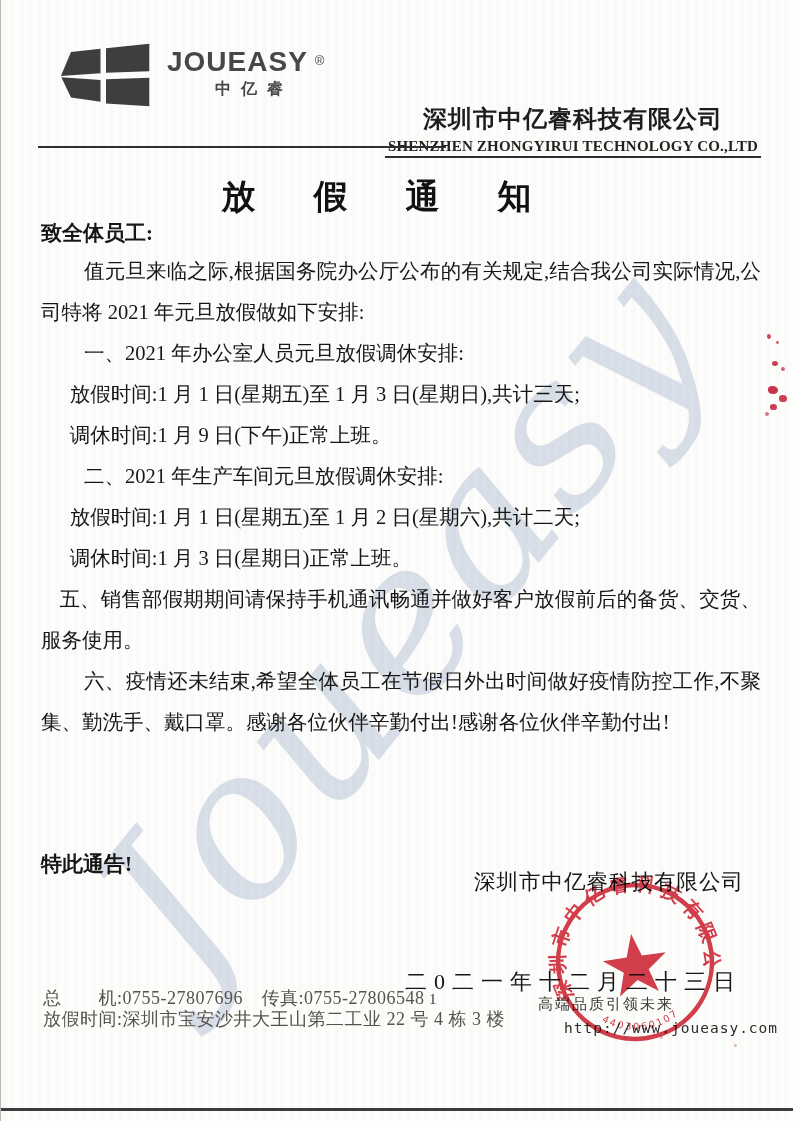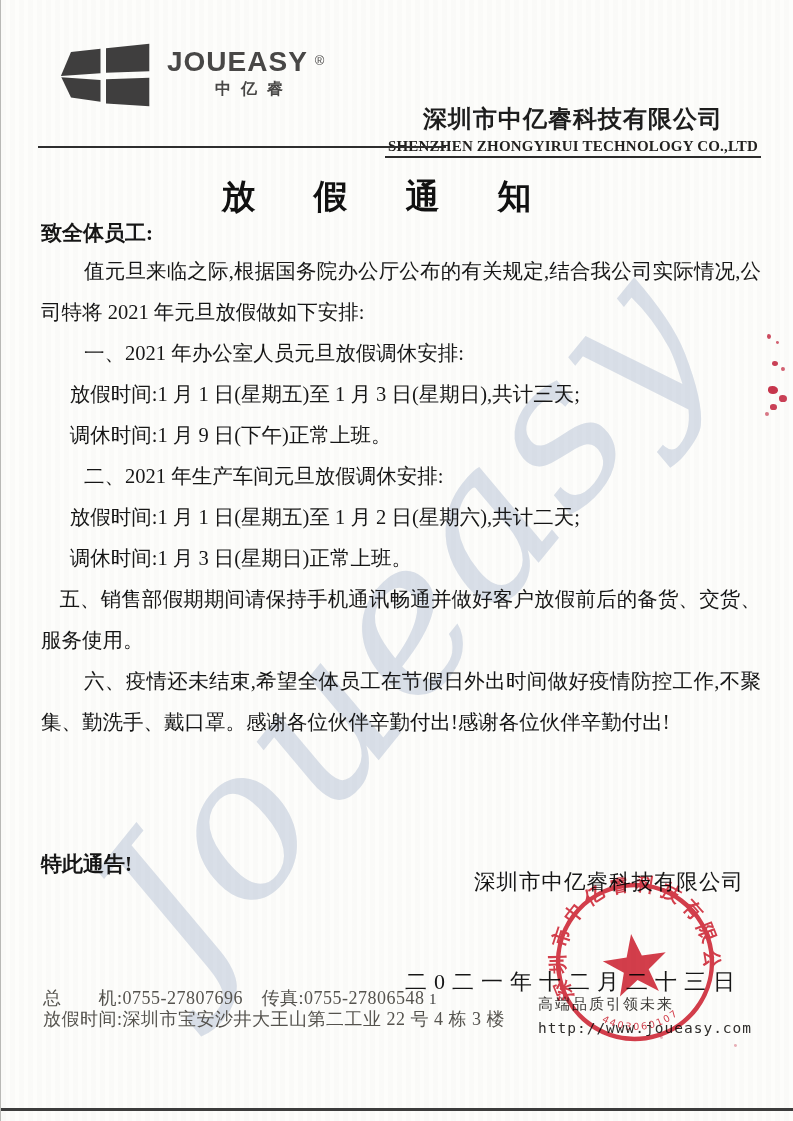--- a/index.html
+++ b/index.html
@@ -44,21 +44,21 @@
   
   .stamp{position:absolute;left:548px;top:876px;width:172px;height:172px;z-index:3;
         transform:rotate(-8deg);mix-blend-mode:multiply;opacity:.88;}
   
   .footer-left{position:absolute;left:42px;top:988px;z-index:2;
         font-size:18px;color:#55534e;line-height:21px;letter-spacing:0.5px;}
   .page-number{position:absolute;left:428px;top:991px;font-size:15px;color:#3a3a3a;z-index:2;}
   .footer-right{position:absolute;right:38px;top:995px;width:218px;z-index:2;}
   .slogan{display:flex;font-size:15px;letter-spacing:2px;color:#3d3b38;}
   .website{margin-top:6px;font-family:"DejaVu Sans Mono","Liberation Mono",monospace;
-        font-size:14.5px;letter-spacing:1px;color:#2f2d2b;}
+        font-size:14.5px;letter-spacing:1px;color:#2f2d2b;margin-left:26px;}
   
   .scan-bottom{position:absolute;left:0;right:0;top:1108px;height:3px;background:#3c3c3c;z-index:4;}
   .speck{position:absolute;background:#c01f38;border-radius:45% 55% 50% 50%;z-index:4;}
   .s1{left:766px;top:334px;width:4px;height:5px;opacity:.8;}
   .s2{left:775px;top:341px;width:3px;height:3px;opacity:.7;}
   .s3{left:771px;top:361px;width:6px;height:5px;opacity:.85;}
   .s4{left:780px;top:367px;width:4px;height:4px;opacity:.7;}
   .s5{left:767px;top:386px;width:10px;height:8px;opacity:.9;}
   .s6{left:778px;top:395px;width:8px;height:7px;opacity:.85;}
   .s7{left:769px;top:404px;width:7px;height:6px;opacity:.85;}

